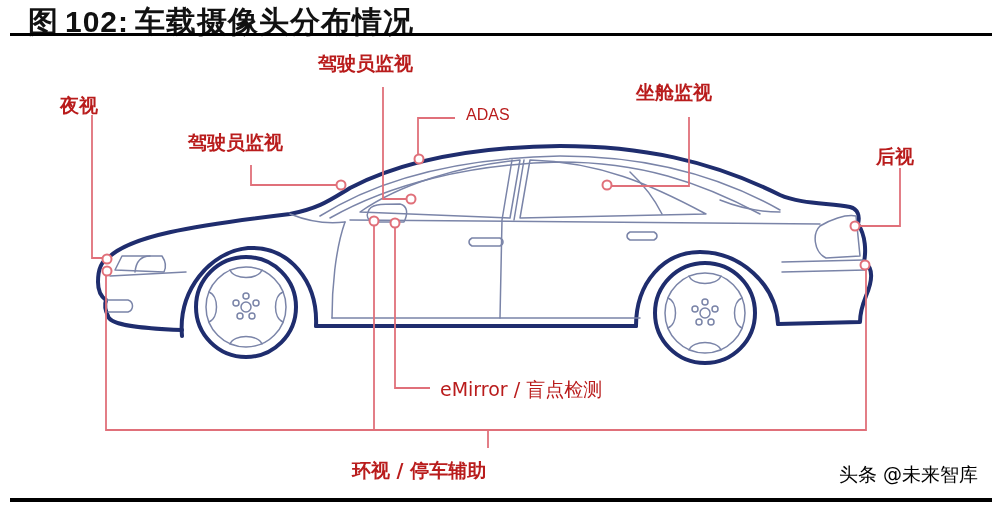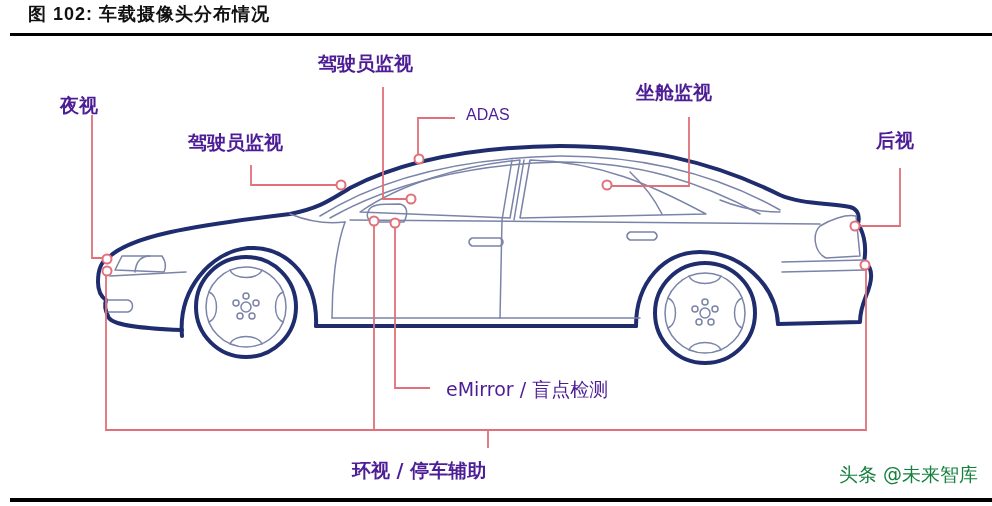--- a/index.html
+++ b/index.html
@@ -1,25 +1,25 @@
 <!DOCTYPE html>
 <html><head>
   <meta charset="utf-8">
   <style>
     html, body { margin: 0; padding: 0; background: #ffffff; }
     body { width: 992px; height: 506px; position: relative; overflow: hidden; font-family: "DejaVu Sans", sans-serif; }
-    .fig-title { position: absolute; left: 28px; top: 2px; font-size: 18px; font-weight: bold; color: #111; letter-spacing: 1px; white-space: nowrap; }
+    .fig-title { position: absolute; left: 28px; top: 2px; font-size: 30px; font-weight: bold; color: #111; letter-spacing: 1px; white-space: nowrap; }
     .fig-title .num { font-family: "Liberation Sans", sans-serif; margin: 0 6px; }
     .rule-top { position: absolute; left: 10px; right: 0; top: 33px; height: 3px; background: #000; }
     .rule-bottom { position: absolute; left: 10px; right: 0; top: 498px; height: 4px; background: #000; }
     svg.diagram { position: absolute; left: 0; top: 0; }
-    .label { position: absolute; font-size: 19px; font-weight: bold; color: #4c1d95; white-space: nowrap; }
+    .label { position: absolute; font-size: 19px; font-weight: bold; color: #b91c1c; white-space: nowrap; }
     .label.latin { font-family: "Liberation Sans", sans-serif; font-weight: normal; font-size: 16px; }
     .label.mixed { font-weight: bold; }
-    .watermark { position: absolute; right: 14px; top: 462px; font-size: 19px; color: #15803d; white-space: nowrap; }
+    .watermark { position: absolute; right: 14px; top: 462px; font-size: 19px; color: #000000; white-space: nowrap; }
   </style>
 </head>
 <body>
 
 <div class="fig-title">
   <span>图</span><span class="num">102:</span><span>车载摄像头分布情况</span>
 </div>
 <div class="rule-top"></div>
 
 <svg class="diagram" width="992" height="506" viewBox="0 0 992 506">
@@ -135,18 +135,18 @@
     <circle cx="855" cy="226" r="4.5"></circle>
     <circle cx="865" cy="265" r="4.5"></circle>
   </g>
 </svg>
 
 <div class="label" style="left:60px; top:80px;margin-top:13px;">夜视</div>
 <div class="label" style="left:188px; top:130px;">驾驶员监视</div>
 <div class="label" style="left:318px; top:51px;">驾驶员监视</div>
 <div class="label latin" style="left:466px; top:106px;">ADAS</div>
 <div class="label" style="left:636px; top:80px;">坐舱监视</div>
-<div class="label" style="left:876px; top:128px;">后视</div>
-<div class="label mixed" style="left:440px; top:377px; font-weight:normal;margin-left:6px;">eMirror / 盲点检测</div>
+<div class="label" style="left:876px; top:144px;">后视</div>
+<div class="label mixed" style="left:440px; top:377px; font-weight:normal;">eMirror / 盲点检测</div>
 <div class="label" style="left:352px; top:458px;">环视 / 停车辅助</div>
 
 <div class="watermark">头条 @未来智库</div>
 <div class="rule-bottom"></div>
 
 </body></html>

